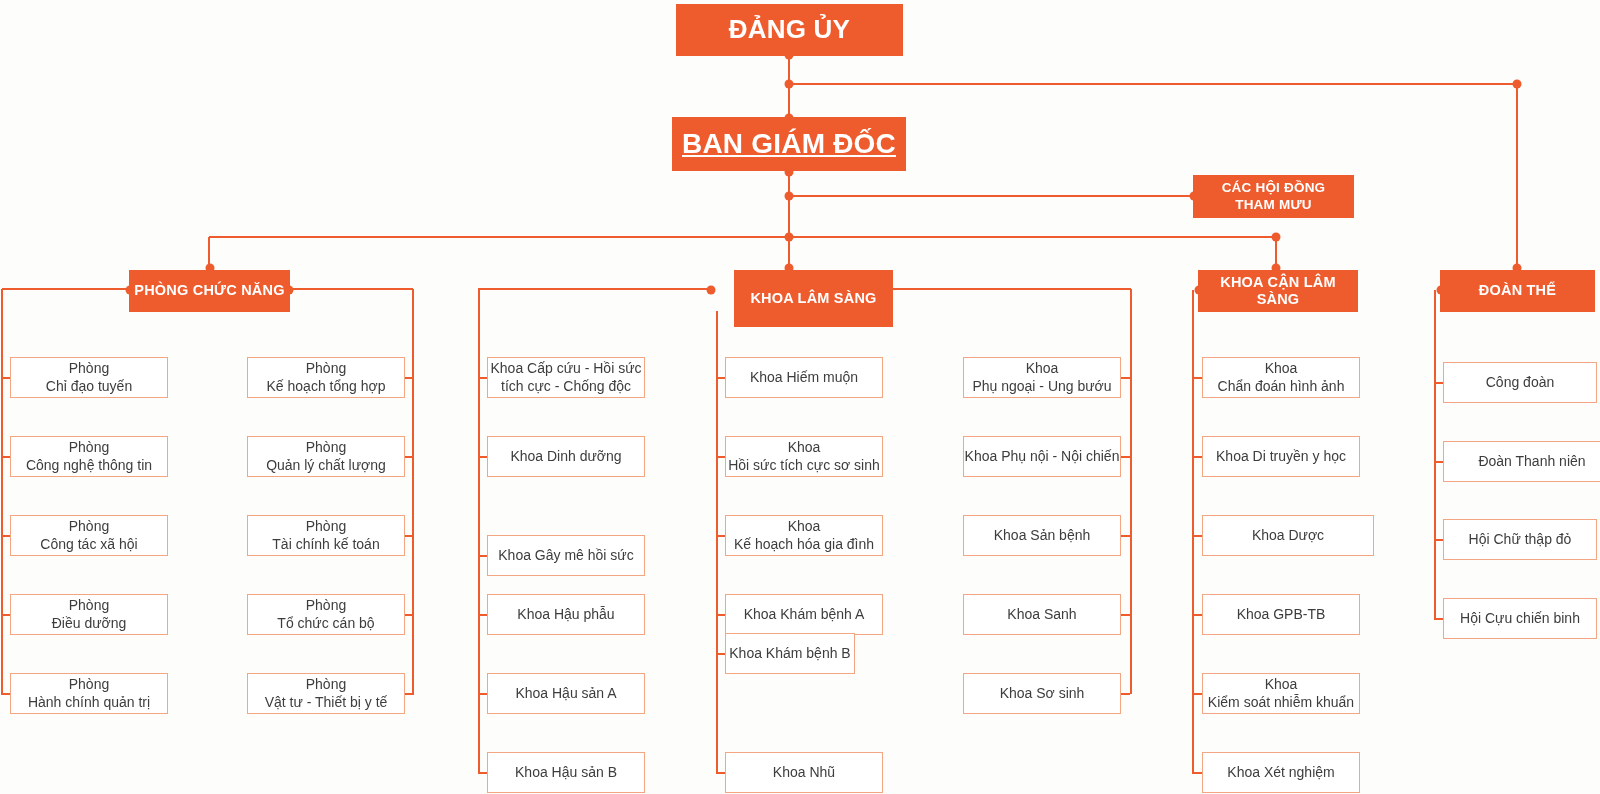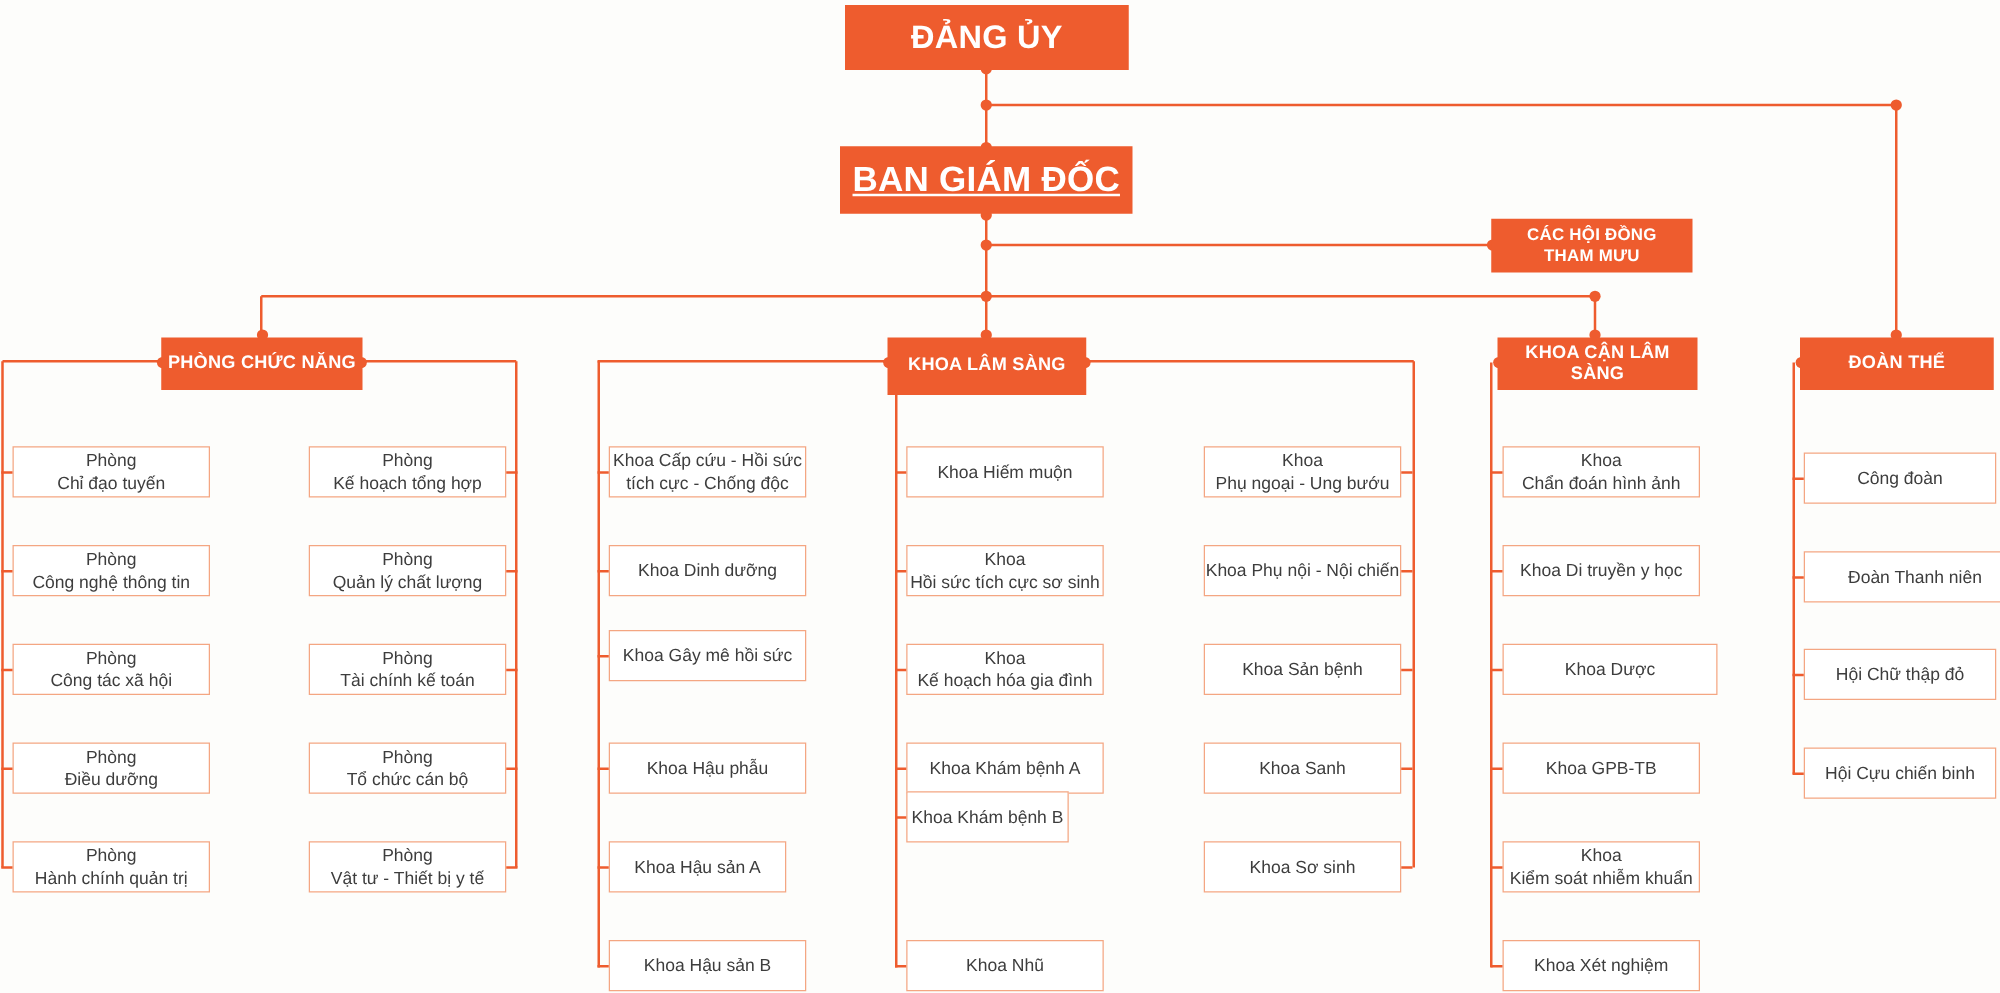--- a/index.html
+++ b/index.html
@@ -90,21 +90,21 @@
   <div class="dot" style="left:868px;top:290px"></div>
   <div class="dot" style="left:1199px;top:290px"></div>
   <div class="dot" style="left:1441px;top:290px"></div>
 
   <div class="hdr hdr-xl" style="left:676px;top:4px;width:227px;height:52px">ĐẢNG ỦY</div>
   <div class="hdr hdr-xxl" style="left:672px;top:117px;width:234px;height:54px">BAN GIÁM ĐỐC</div>
   <div class="hdr hdr-sm" style="left:1193px;top:175px;width:161px;height:43px">CÁC HỘI ĐỒNG
 THAM MƯU</div>
 
   <div class="hdr hdr-branch" style="left:129px;top:270px;width:161px;height:42px">PHÒNG CHỨC NĂNG</div>
-  <div class="hdr hdr-branch" style="left:710px;top:270px;width:159px;height:46px">KHOA LÂM SÀNG</div>
+  <div class="hdr hdr-branch" style="left:734px;top:270px;width:159px;height:57px">KHOA LÂM SÀNG</div>
   <div class="hdr hdr-branch" style="left:1198px;top:270px;width:160px;height:42px">KHOA CẬN LÂM SÀNG</div>
   <div class="hdr hdr-branch" style="left:1440px;top:270px;width:155px;height:42px">ĐOÀN THỂ</div>
 
   <div class="box att-l" style="left:10px;top:357px;width:158px">Phòng
 Chỉ đạo tuyến</div>
   <div class="box att-l" style="left:10px;top:436px;width:158px">Phòng
 Công nghệ thông tin</div>
   <div class="box att-l" style="left:10px;top:515px;width:158px">Phòng
 Công tác xã hội</div>
   <div class="box att-l" style="left:10px;top:594px;width:158px">Phòng
@@ -119,23 +119,23 @@
   <div class="box att-r" style="left:247px;top:515px;width:158px">Phòng
 Tài chính kế toán</div>
   <div class="box att-r" style="left:247px;top:594px;width:158px">Phòng
 Tổ chức cán bộ</div>
   <div class="box att-r" style="left:247px;top:673px;width:158px">Phòng
 Vật tư - Thiết bị y tế</div>
 
   <div class="box att-l" style="left:487px;top:357px;width:158px">Khoa Cấp cứu - Hồi sức
 tích cực - Chống độc</div>
   <div class="box att-l" style="left:487px;top:436px;width:158px">Khoa Dinh dưỡng</div>
-  <div class="box att-l" style="left:487px;top:504px;width:158px">Khoa Gây mê hồi sức</div>
+  <div class="box att-l" style="left:487px;top:535px;width:158px">Khoa Gây mê hồi sức</div>
   <div class="box att-l" style="left:487px;top:594px;width:158px">Khoa Hậu phẫu</div>
-  <div class="box att-l" style="left:487px;top:673px;width:142px">Khoa Hậu sản A</div>
+  <div class="box att-l" style="left:487px;top:673px;width:158px">Khoa Hậu sản A</div>
   <div class="box att-l" style="left:487px;top:752px;width:158px">Khoa Hậu sản B</div>
 
   <div class="box att-l" style="left:725px;top:357px;width:158px">Khoa Hiếm muộn</div>
   <div class="box att-l" style="left:725px;top:436px;width:158px">Khoa
 Hồi sức tích cực sơ sinh</div>
   <div class="box att-l" style="left:725px;top:515px;width:158px">Khoa
 Kế hoạch hóa gia đình</div>
   <div class="box att-l" style="left:725px;top:594px;width:158px">Khoa Khám bệnh A</div>
   <div class="box att-l" style="left:725px;top:633px;width:130px">Khoa Khám bệnh B</div>
   <div class="box att-l" style="left:725px;top:752px;width:158px">Khoa Nhũ</div>

